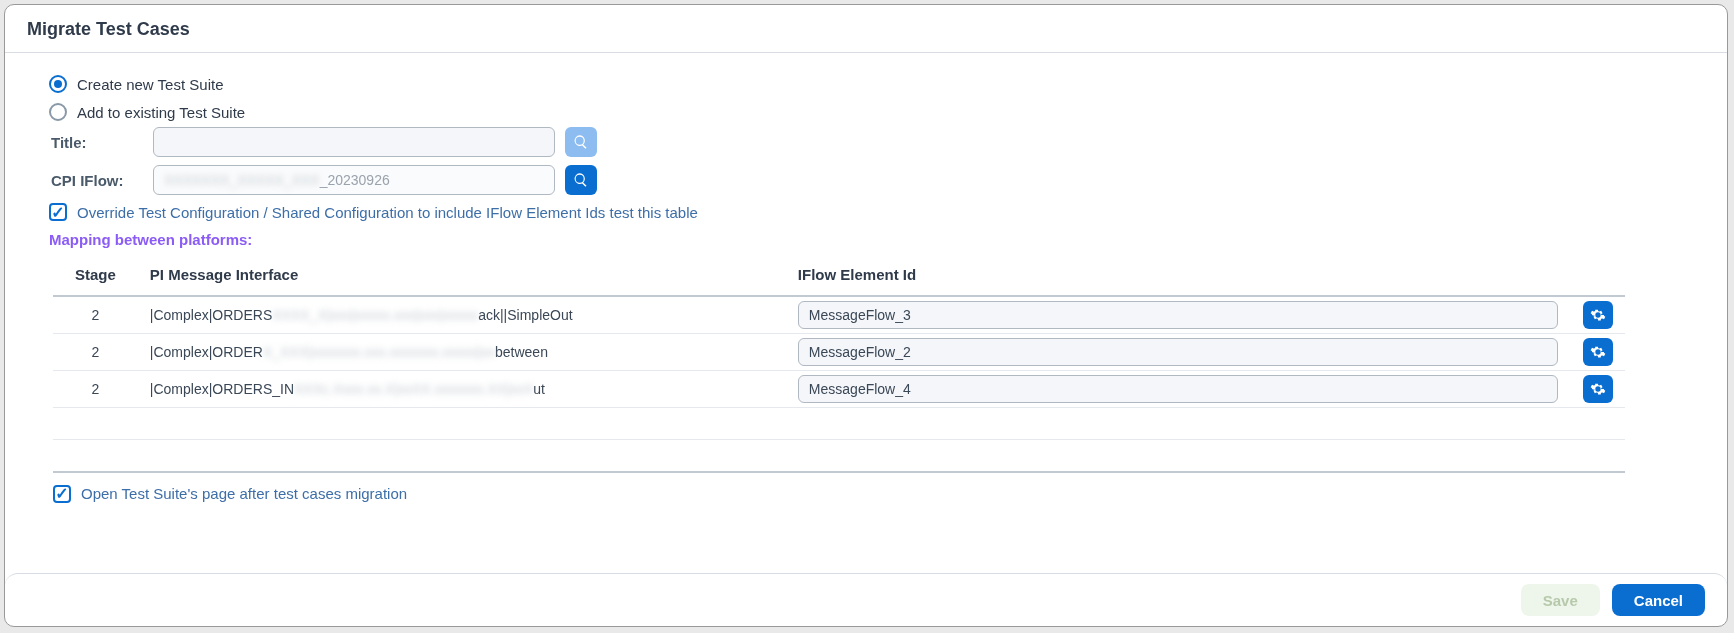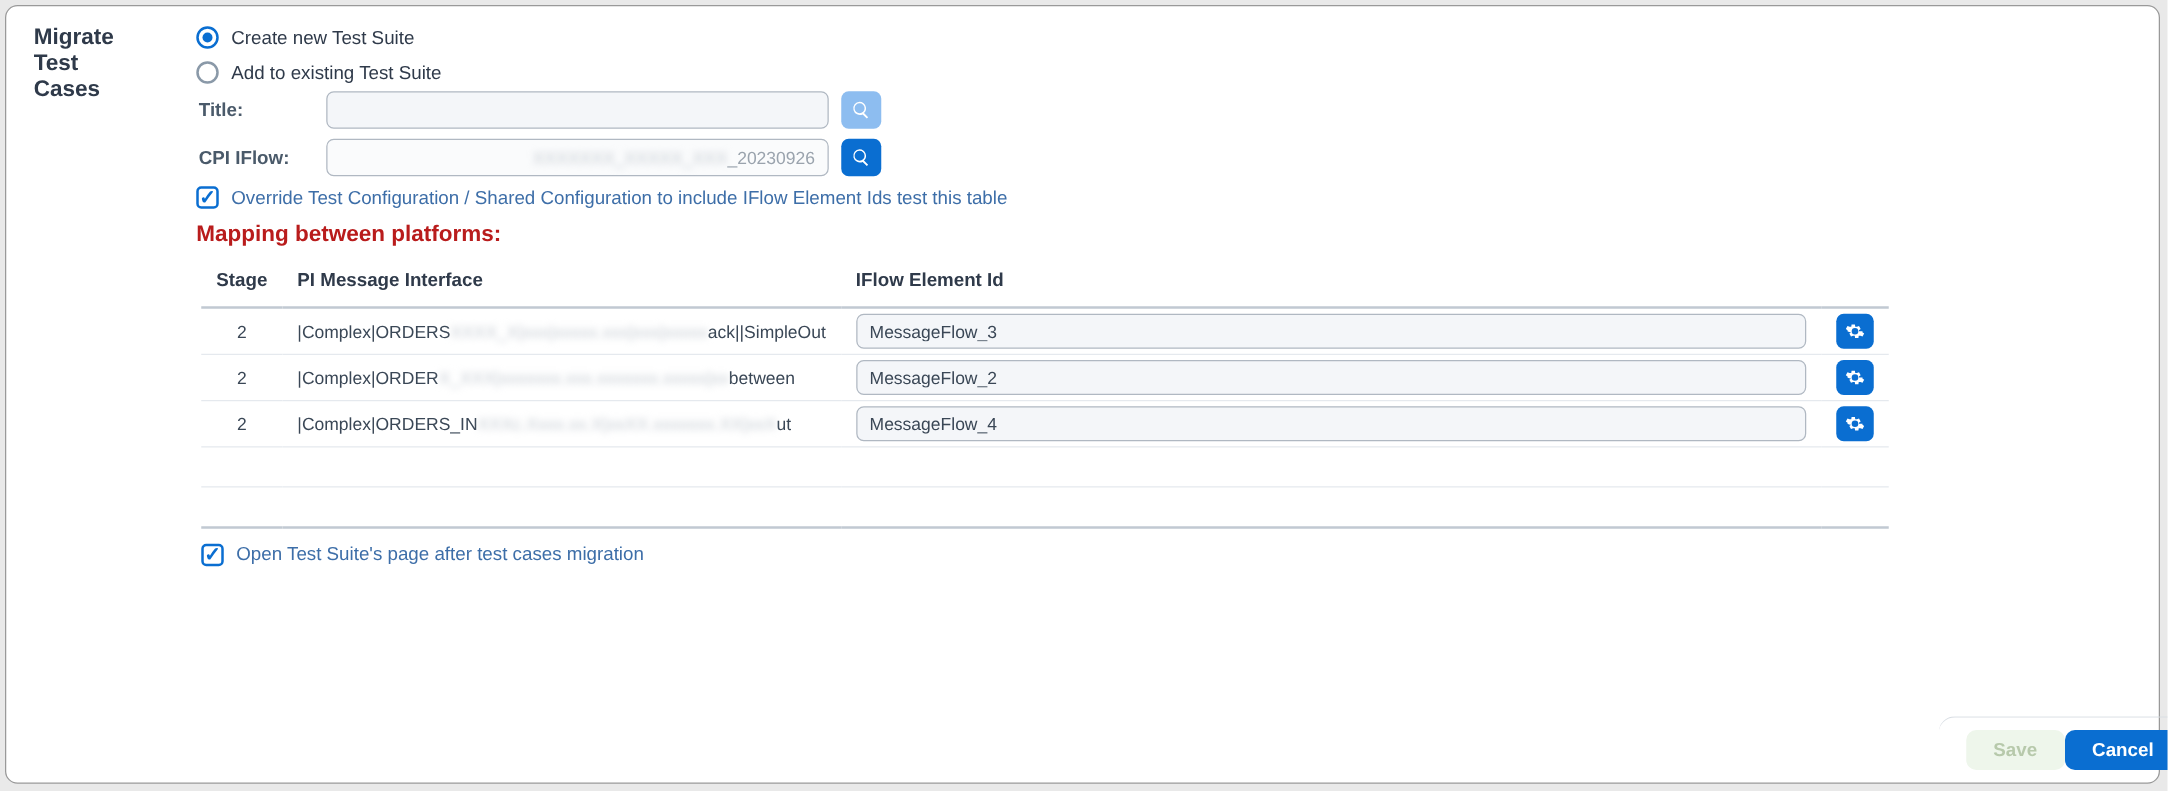--- a/index.html
+++ b/index.html
@@ -5,21 +5,21 @@
     * { box-sizing: border-box; margin: 0; padding: 0; font-family: "Segoe UI", Arial, Helvetica, sans-serif; }
     body { background:#e9e9e9; padding:4px; }
     .dialog {
       width: 1724px;
       min-height: 623px;
       background:#ffffff;
       border:1px solid #999;
       border-radius:10px;
       position:relative;
       display:flex;
-      flex-direction:row;
+      flex-direction:column;
     }
     .dialog-header {
       padding:14px 22px 12px;
       font-size:18px;
       font-weight:700;
       color:#2f3a4a;
     }
     .divider { height:1px; background:#d8dde3; margin:0 0 6px; }
     .content { padding:6px 40px 0 44px; flex:1; }
     .radio-row { display:flex; align-items:center; gap:10px; margin:10px 0 4px; }
@@ -29,36 +29,36 @@
     }
     .radio.inactive { border-color:#8a99a8; }
     .radio .dot { width:8px; height:8px; border-radius:50%; background:#0a6ed1; }
     .radio-label { font-size:15px; color:#2f3a4a; }
     .form-row { display:flex; align-items:center; gap:10px; margin:6px 2px 8px; }
     .form-label { width:92px; font-size:15px; color:#4a5a6a; font-weight:600; }
     .text-input {
       width:402px; height:30px; border:1px solid #b0b8c2; border-radius:6px;
       padding:0 10px; font-size:14px; color:#4a5a6a; background:#f4f6f9;
     }
-    .text-input.disabled { color:#9aa3ad; background:#fafbfc;justify-content:flex-end; }
+    .text-input.disabled { color:#9aa3ad; background:#fafbfc; }
     .icon-btn {
       width:32px; height:30px; border-radius:6px; border:none; cursor:pointer;
       display:flex; align-items:center; justify-content:center;
     }
     .icon-btn.primary { background:#0a6ed1; }
     .icon-btn.soft { background:#8dbdf0; }
     .icon-btn svg { fill:#fff; }
     .check-row { display:flex; align-items:center; gap:10px; margin:4px 0 10px; }
     .checkbox {
       width:18px; height:18px; border:2px solid #0a6ed1; border-radius:4px;
       display:flex; align-items:center; justify-content:center; cursor:pointer;
       color:#0a6ed1; font-weight:700;
     }
     .check-label { font-size:15px; color:#3d6ea8; }
-    .section-title { font-size:18px; font-weight:700; color:#b91c1c; margin:10px 0 6px; }
+    .section-title { font-size:15px; font-weight:700; color:#8b5cf6; margin:10px 0 6px; }
     table.map { width:96%; border-collapse:collapse; margin-left:4px; }
     table.map th {
       text-align:left; font-size:15px; font-weight:700; color:#2f3a4a;
       padding:12px 12px; border-bottom:2px solid #c1c9d2;
     }
     table.map td {
       font-size:14px; color:#3a4756; padding:4px 12px; border-bottom:1px solid #e5e9ee;
       vertical-align:middle; height:32px;
     }
     .col-stage { width:90px; text-align:center !important; }
@@ -70,21 +70,21 @@
       padding:0 10px; font-size:14px; color:#3a4756; background:#f4f6f9;
     }
     .gear-btn {
       width:30px; height:28px; border-radius:6px; border:none; background:#0a6ed1;
       cursor:pointer; display:inline-flex; align-items:center; justify-content:center;
     }
     .gear-btn svg { fill:#fff; }
     .blur { filter:blur(3px); color:#c6ccd3; }
     .footer {
       border-top:1px solid #d8dde3; margin-top:auto; padding:10px 22px;
-      display:flex; justify-content:flex-end; border-radius:13px;
+      display:flex; justify-content:flex-end; gap:12px;border-radius:13px;
     }
     .btn { height:32px; padding:0 22px; border-radius:8px; font-size:15px; font-weight:600; cursor:pointer; border:none; }
     .btn-save { background:#eef6eb; color:#b7c9ab; }
     .btn-cancel { background:#0a6ed1; color:#fff; }
     .check-row.footer-check { margin:12px 0 26px 4px; }
   </style>
 </head>
 <body>
 
 <div class="dialog">

